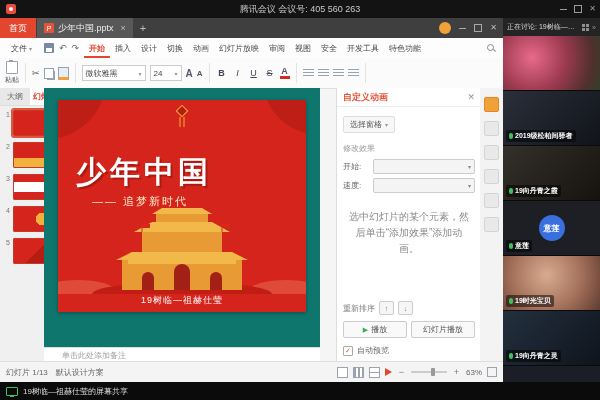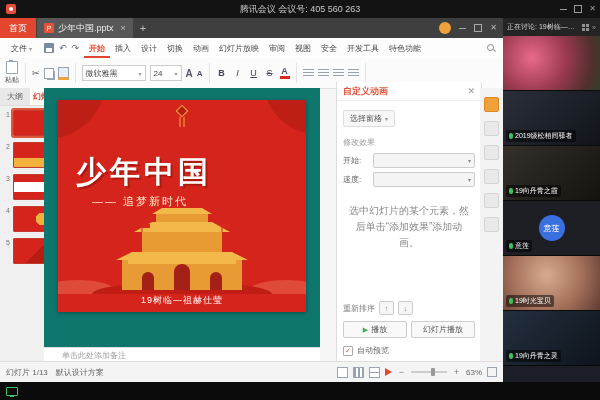--- a/index.html
+++ b/index.html
@@ -87,21 +87,21 @@
                  radial-gradient(circle at 105% -10%,#bd1f16 0 55px,transparent 56px);}
   .ornament{position:absolute;top:3px;left:50%;transform:translateX(-50%);}
   .slide-title{position:absolute;left:18px;top:52px;color:#fff;font-size:30px;font-weight:bold;letter-spacing:4px;
                text-shadow:2px 2px 0 rgba(140,16,8,.55);}
   .slide-subtitle{position:absolute;left:34px;top:94px;color:#ffe9c8;font-size:11px;letter-spacing:2px;}
   .building{position:absolute;left:0;bottom:18px;width:100%;}
   .slide-footer{position:absolute;bottom:5px;width:100%;text-align:center;color:#fff;font-size:9px;letter-spacing:1px;}
   .notes{position:absolute;left:0;right:0;bottom:0;height:14px;background:#fff;border-top:1px solid #ddd;
          display:flex;align-items:center;padding-left:18px;font-size:8px;color:#a0a0a0;}
   
-  .anim-panel{position:absolute;top:64px;left:336px;width:144px;bottom:20px;background:#fff;border-left:1px solid #ddd;border-right:1px solid #ddd;}
+  .anim-panel{position:absolute;top:70px;left:336px;width:144px;bottom:20px;background:#fff;border-left:1px solid #ddd;border-right:1px solid #ddd;}
   .ap-header{height:18px;display:flex;align-items:center;padding:0 6px;border-bottom:1px solid #ececec;
              font-size:9px;font-weight:bold;color:#e2553d;}
   .ap-close{margin-left:auto;color:#999;font-size:9px;font-weight:normal;}
   .ap-body{padding:6px;}
   .ap-selectpane{display:inline-flex;align-items:center;gap:3px;border:1px solid #ddd;background:#f7f7f7;font-size:8px;
                  color:#555;padding:2px 6px;border-radius:2px;margin-bottom:7px;}
   .ap-btnrow{display:flex;gap:4px;margin-bottom:9px;}
   .ap-add{background:#e2553d;color:#fff;font-size:8px;padding:3px 6px;border-radius:2px;display:flex;gap:3px;align-items:center;}
   .ap-smart{border:1px solid #ccc;background:#fff;color:#555;font-size:8px;padding:3px 6px;border-radius:2px;display:flex;gap:3px;align-items:center;}
   .ap-modify{font-size:8px;color:#999;margin:3px 0 5px 0;}
@@ -140,21 +140,21 @@
   .meet-sidebar{position:absolute;top:18px;left:503px;width:97px;height:364px;background:#141414;}
   .ms-header{height:18px;display:flex;align-items:center;gap:3px;padding:0 4px;background:#242424;color:#d8d8d8;font-size:7px;}
   .ms-title{flex:1;white-space:nowrap;overflow:hidden;text-overflow:ellipsis;}
   .i-grid{width:7px;height:7px;background:
       linear-gradient(#8f8f8f,#8f8f8f) 0 0/3px 3px no-repeat,
       linear-gradient(#8f8f8f,#8f8f8f) 4px 0/3px 3px no-repeat,
       linear-gradient(#8f8f8f,#8f8f8f) 0 4px/3px 3px no-repeat,
       linear-gradient(#8f8f8f,#8f8f8f) 4px 4px/3px 3px no-repeat;}
   .i-collapse{color:#8f8f8f;font-size:7px;}
   .ms-list{position:absolute;top:18px;left:0;right:0;bottom:0;overflow:hidden;}
-  .p-tile{position:relative;width:100%;height:54px;background:#000;border-bottom:1px solid #0b0b0b;}
+  .p-tile{position:relative;width:100%;height:54px;background:#000;border-bottom:1px solid #0b0b0b;font-weight:bold;}
   .p-tile.v-flowers{background:radial-gradient(circle at 30% 40%,#e86a8a,#9c3a50 45%,#51302d 80%,#31402a);}
   .p-tile.v-dark1{background:linear-gradient(135deg,#2a2f3a,#11141a);}
   .p-tile.v-dark2{background:linear-gradient(135deg,#34302a,#16130f);}
   .p-tile.v-avatar{background:#1d1f24;}
   .p-tile.v-child{background:radial-gradient(circle at 45% 35%,#d8ab90,#a4705a 55%,#5f3c32);}
   .p-tile.v-dark3{background:linear-gradient(135deg,#24303f,#0e141c);}
   .p-tile.v-partial{height:21px;background:#1b1e26;}
   .p-avatar{position:absolute;left:50%;top:50%;transform:translate(-50%,-50%);width:26px;height:26px;border-radius:50%;
             background:#3a6fe0;color:#fff;font-size:8px;display:flex;align-items:center;justify-content:center;}
   .p-avatar:empty{display:none;}
@@ -481,15 +481,16 @@
 
         <div class="p-tile v-partial">
           
           
         </div>
       </div>
   </div>
 
   <div class="share-bar">
     <span class="share-icon"></span>
+    <span class="share-text">19树临—祖赫仕莹的屏幕共享</span>
   </div>
 
 </div>
 
 </body></html>

